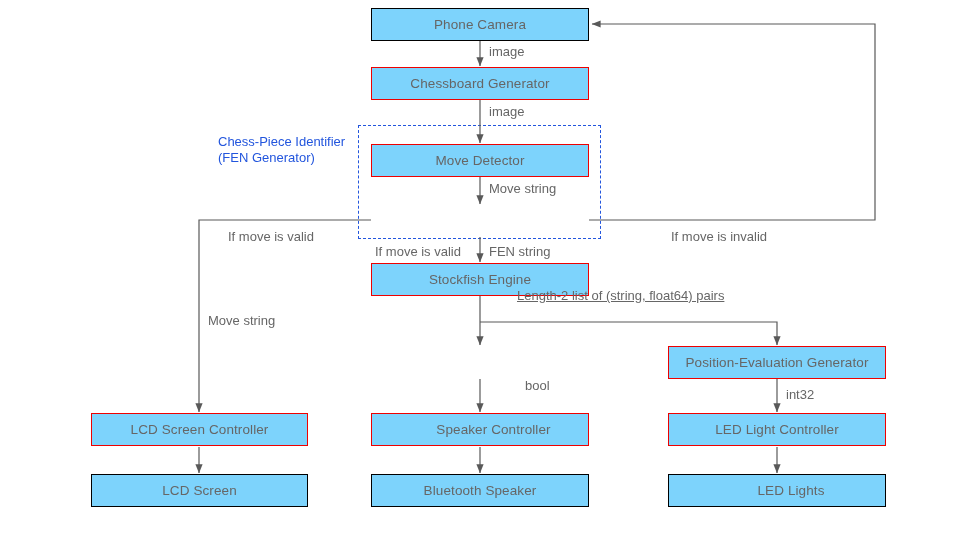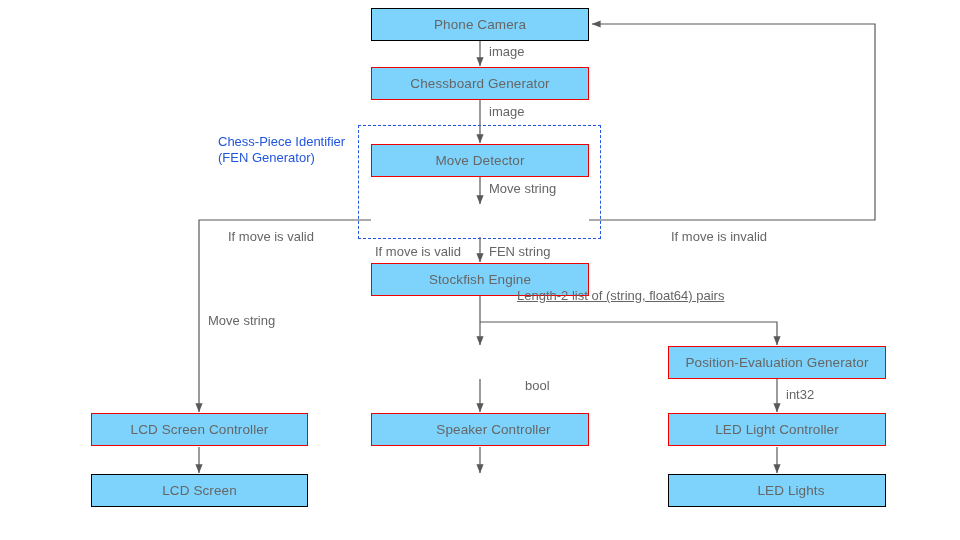--- a/index.html
+++ b/index.html
@@ -137,20 +137,23 @@
   </div>
 
   <div class="node red" style="left:668px; top:413px; width:218px; height:33px;">
     <span>LED Light Controller</span>
   </div>
 
   <div class="node black" style="left:91px; top:474px; width:217px; height:33px;">
     <span>LCD Screen</span>
   </div>
 
+  <div class="node black" style="left:371px; top:474px; width:218px; height:33px;">
+    <span>Bluetooth Speaker</span>
+  </div>
 
   <div class="node black" style="left:668px; top:474px; width:218px; height:33px;padding-left:28px;">
     <span>LED Lights</span>
   </div>
 
   <div class="edge-label" style="left:489px; top:44px;">image</div>
 
   <div class="edge-label" style="left:489px; top:104px;">image</div>
 
   <div class="edge-label" style="left:489px; top:181px;">Move string</div>

